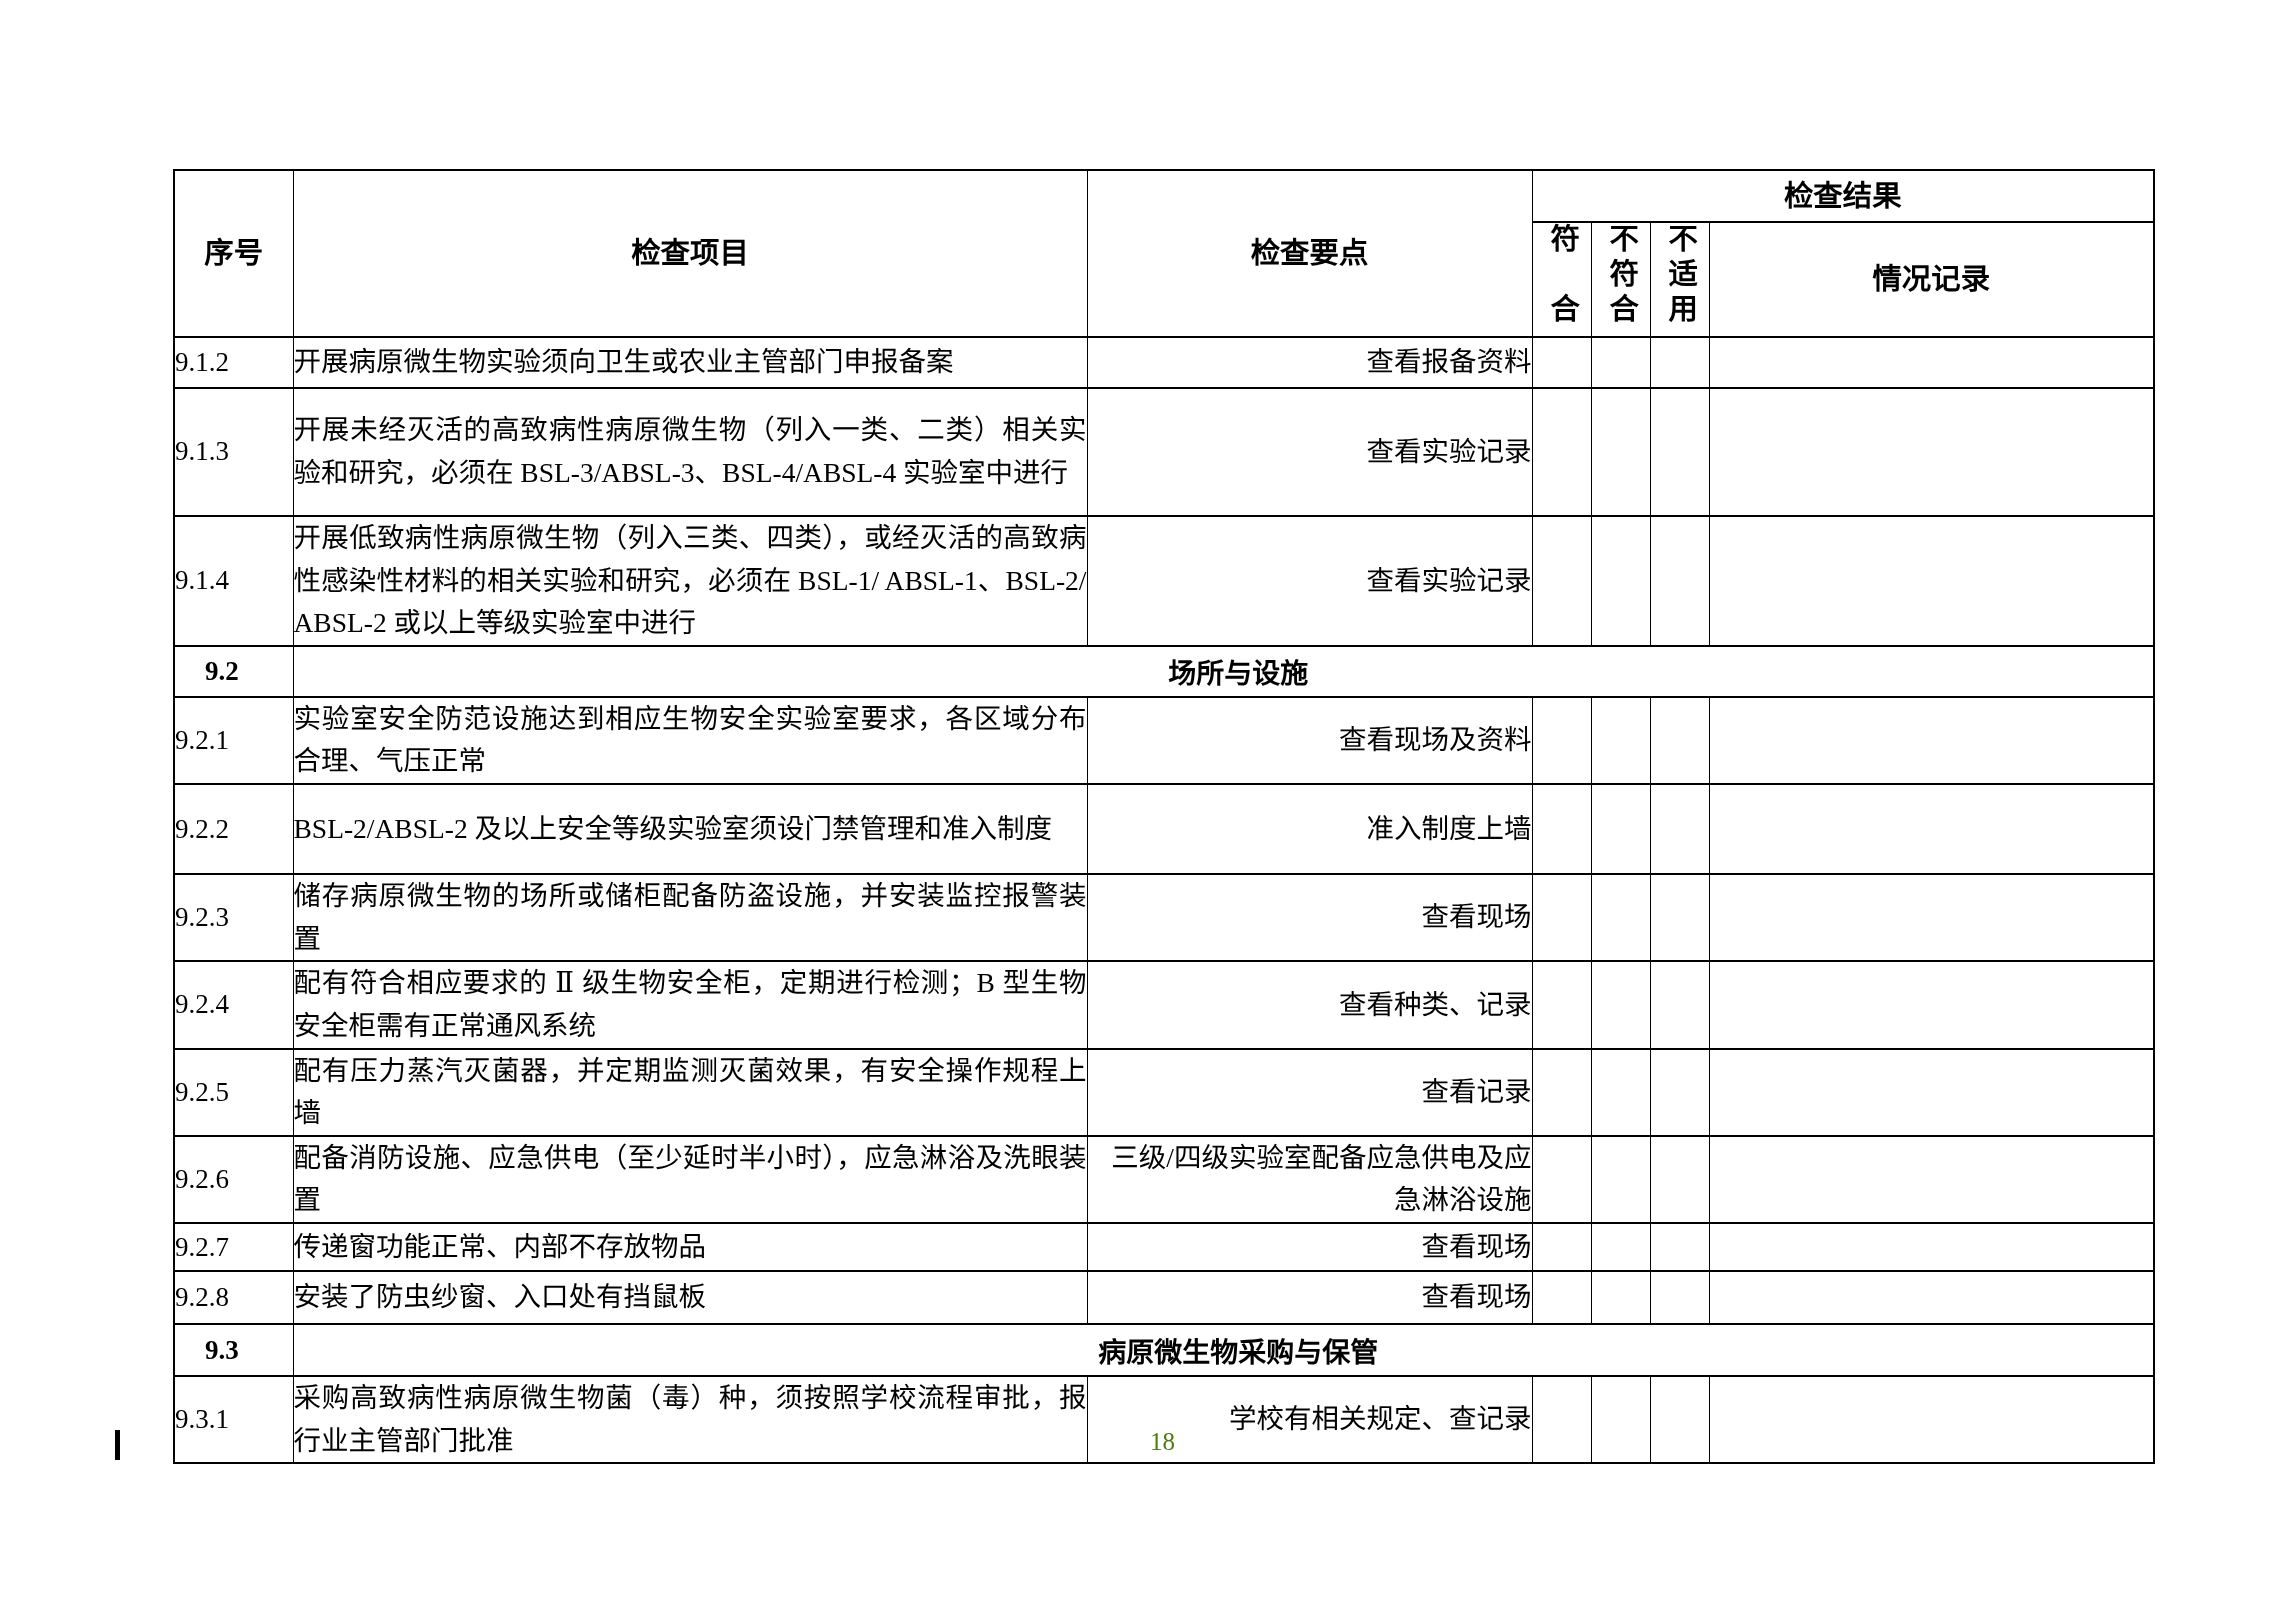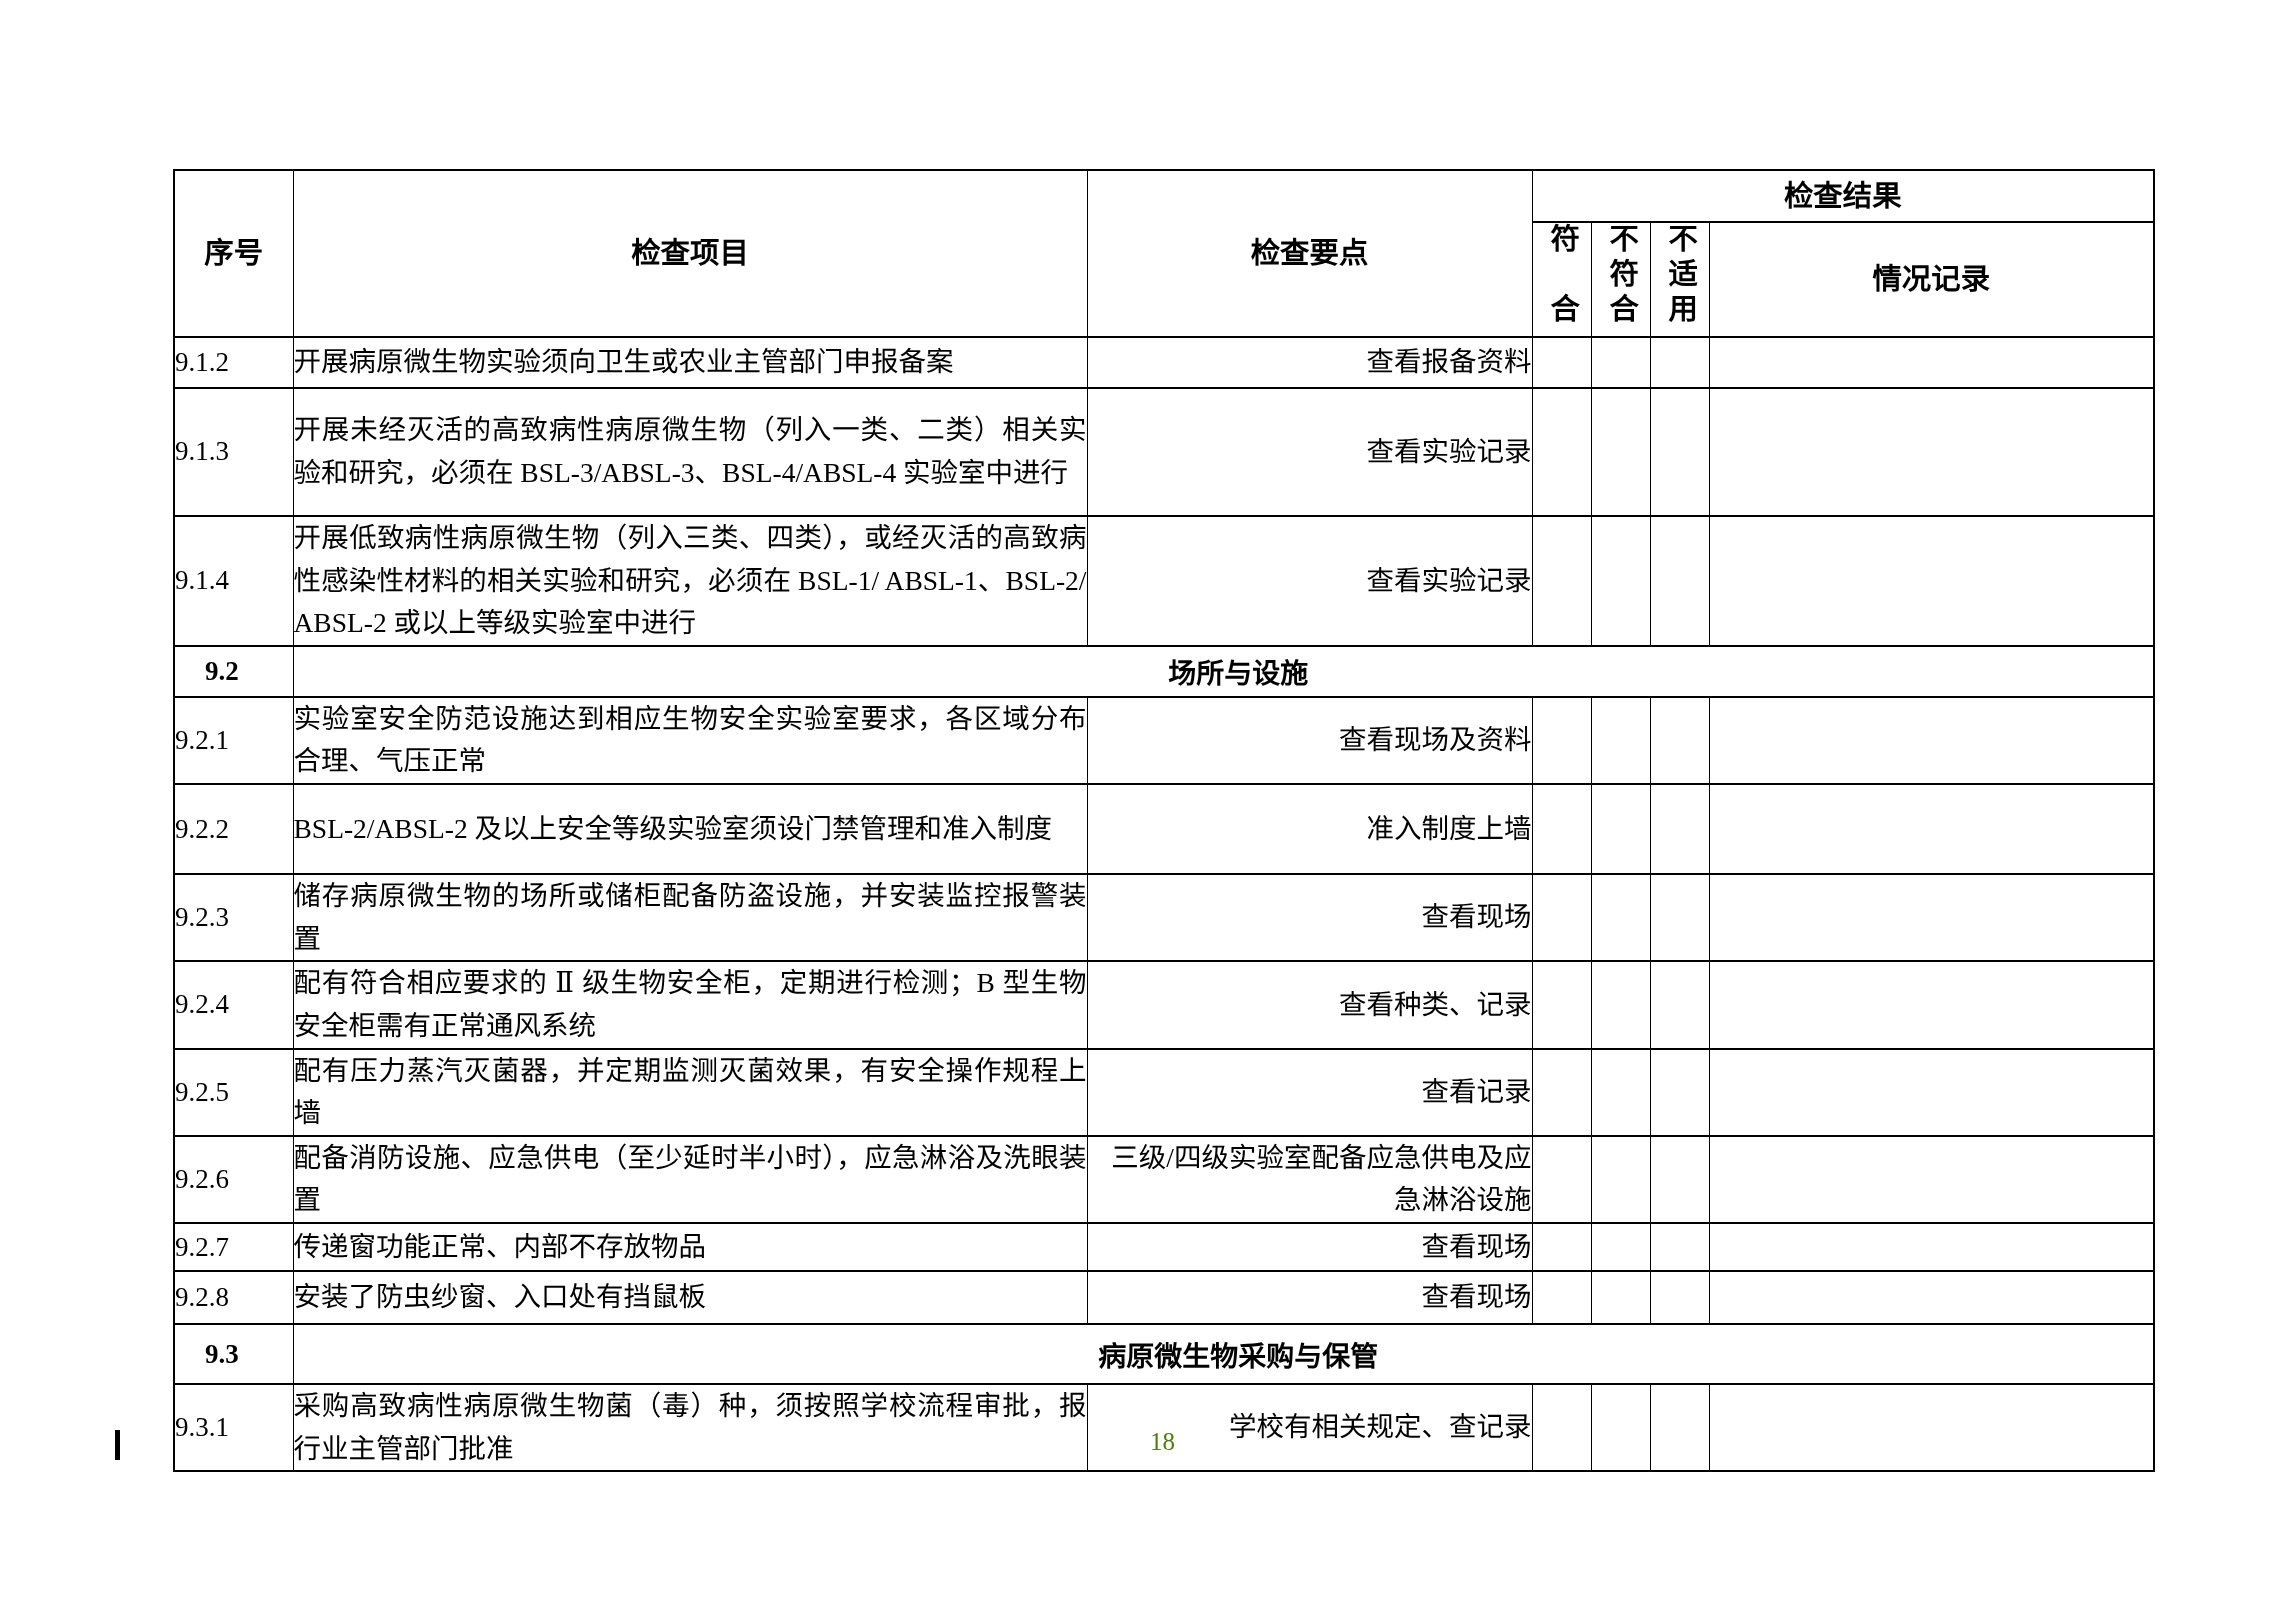--- a/index.html
+++ b/index.html
@@ -245,21 +245,21 @@
       <tr style="height:53px">
         <td class="num">9.2.8</td>
         <td class="item">安装了防虫纱窗、入口处有挡鼠板</td>
         <td class="kp">查看现场</td>
         <td class="blank"></td>
         <td class="blank"></td>
         <td class="blank"></td>
         <td class="blank"></td>
       </tr>
 
-      <tr class="sec" style="height:60px">
+      <tr class="sec" style="height:52px">
         <td class="num">9.3</td>
         <td class="sectitle" colspan="6">病原微生物采购与保管</td>
       </tr>
 
       <tr style="height:83px">
         <td class="num">9.3.1</td>
         <td class="item">采购高致病性病原微生物菌（毒）种，须按照学校流程审批，报行业主管部门批准</td>
         <td class="kp">学校有相关规定、查记录</td>
         <td class="blank"></td>
         <td class="blank"></td>

